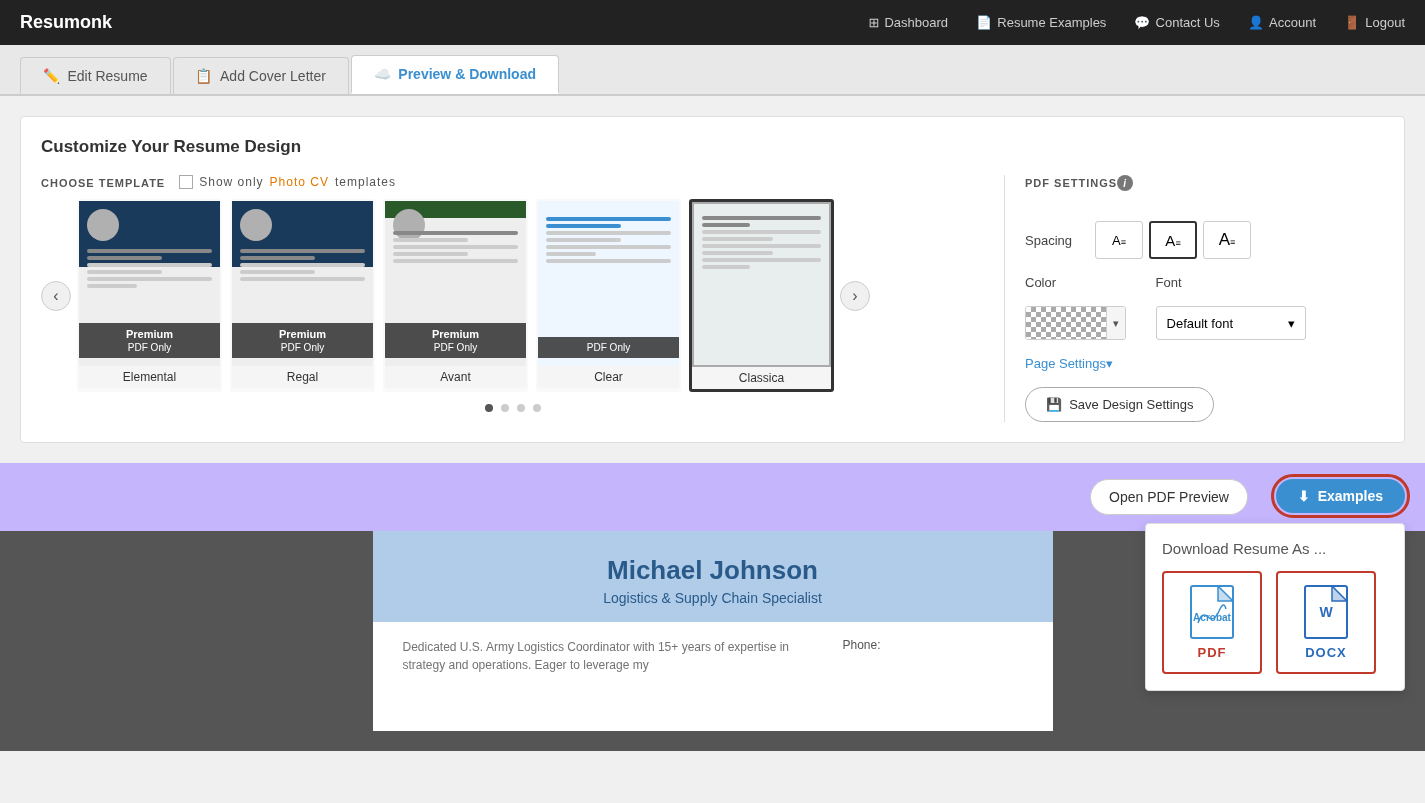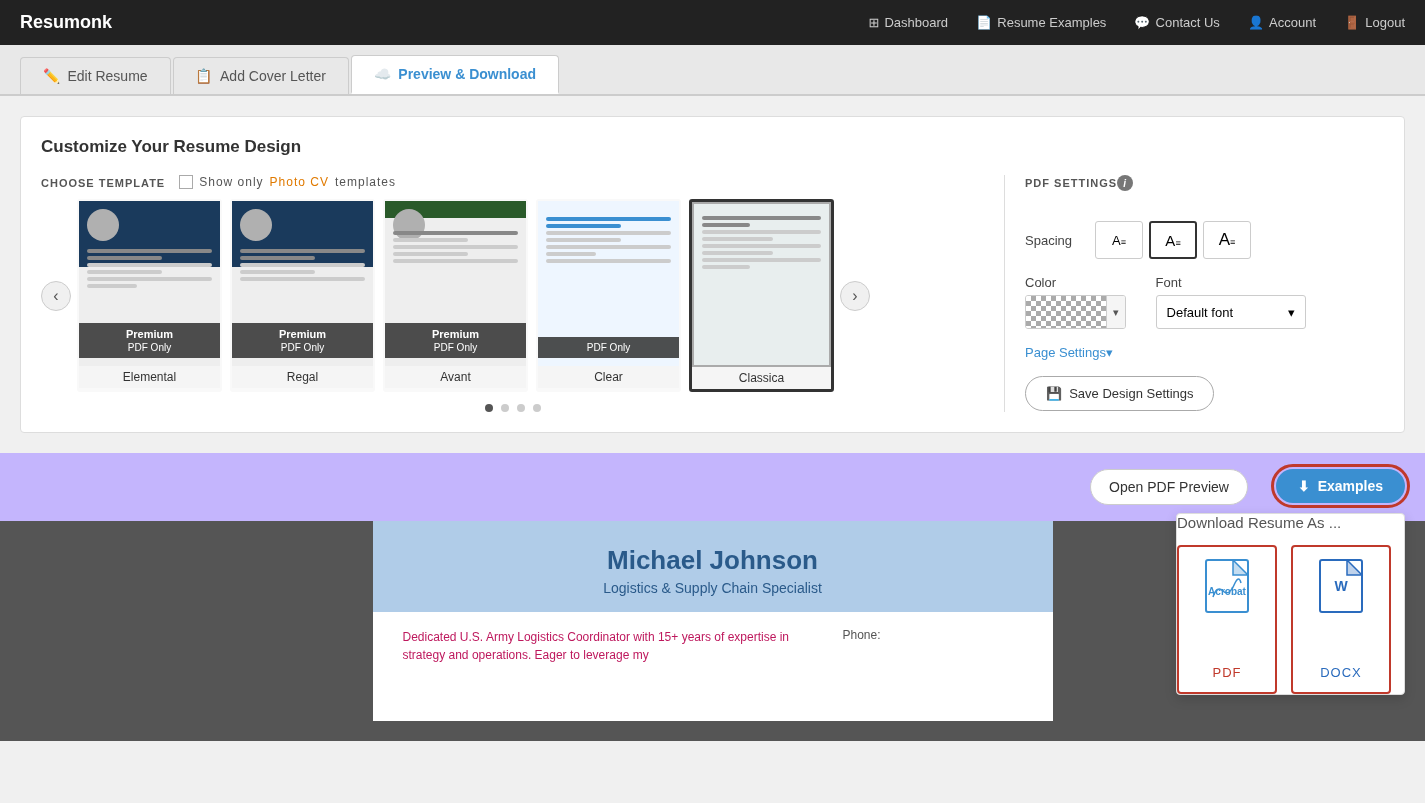--- a/index.html
+++ b/index.html
@@ -276,21 +276,21 @@
       background: #fff;
     }
     .color-font-row {
       display: flex;
       gap: 30px;
       margin-bottom: 16px;
     }
     .color-section, .font-section {
       display: flex;
       flex-direction: column;
-      gap: 5px;
+      gap: 16px;
     }
     .color-section label, .font-section label {
       font-size: 13px;
       color: #444;
     }
     .color-picker-btn {
       display: flex;
       align-items: center;
       border: 1px solid #ccc;
       border-radius: 3px;
@@ -386,22 +386,23 @@
 
     
     .download-dropdown {
       position: absolute;
       top: 60px;
       right: 20px;
       background: #fff;
       border: 1px solid #ddd;
       border-radius: 4px;
       box-shadow: 0 4px 12px rgba(0,0,0,0.15);
+      padding: 16px;
       z-index: 100;
-      width: 229px;
+      width: 260px;
     }
     .dropdown-title {
       font-size: 15px;
       color: #555;
       margin-bottom: 14px;
     }
     .download-options {
       display: flex;
       gap: 14px;
     }
@@ -422,24 +423,23 @@
       width: 44px;
       height: 54px;
       position: relative;
       display: flex;
       align-items: center;
       justify-content: center;
     }
     .file-icon svg { width: 44px; height: 54px; }
     .file-icon-label {
       font-size: 13px;
-      font-weight: normal;
+      font-weight: bold;
       color: #c0392b;
       letter-spacing: 1px;
-      margin-top: 46px;
     }
     .file-icon-label.docx { color: #2a6bbd; }
 
     
     .resume-preview-area {
       background: #555;
       padding: 0 20px 20px 20px;
     }
     .resume-preview-inner {
       background: #fff;
@@ -467,21 +467,21 @@
     .resume-body {
       padding: 16px 30px;
       display: flex;
       gap: 20px;
     }
     .resume-left {
       flex: 1;
     }
     .resume-summary {
       font-size: 12px;
-      color: #be185d;
+      color: #737373;
       line-height: 1.5;
     }
     .resume-right {
       width: 180px;
       font-size: 12px;
       color: #555;
     }
     .resume-contact-item {
       margin-bottom: 4px;
     }

